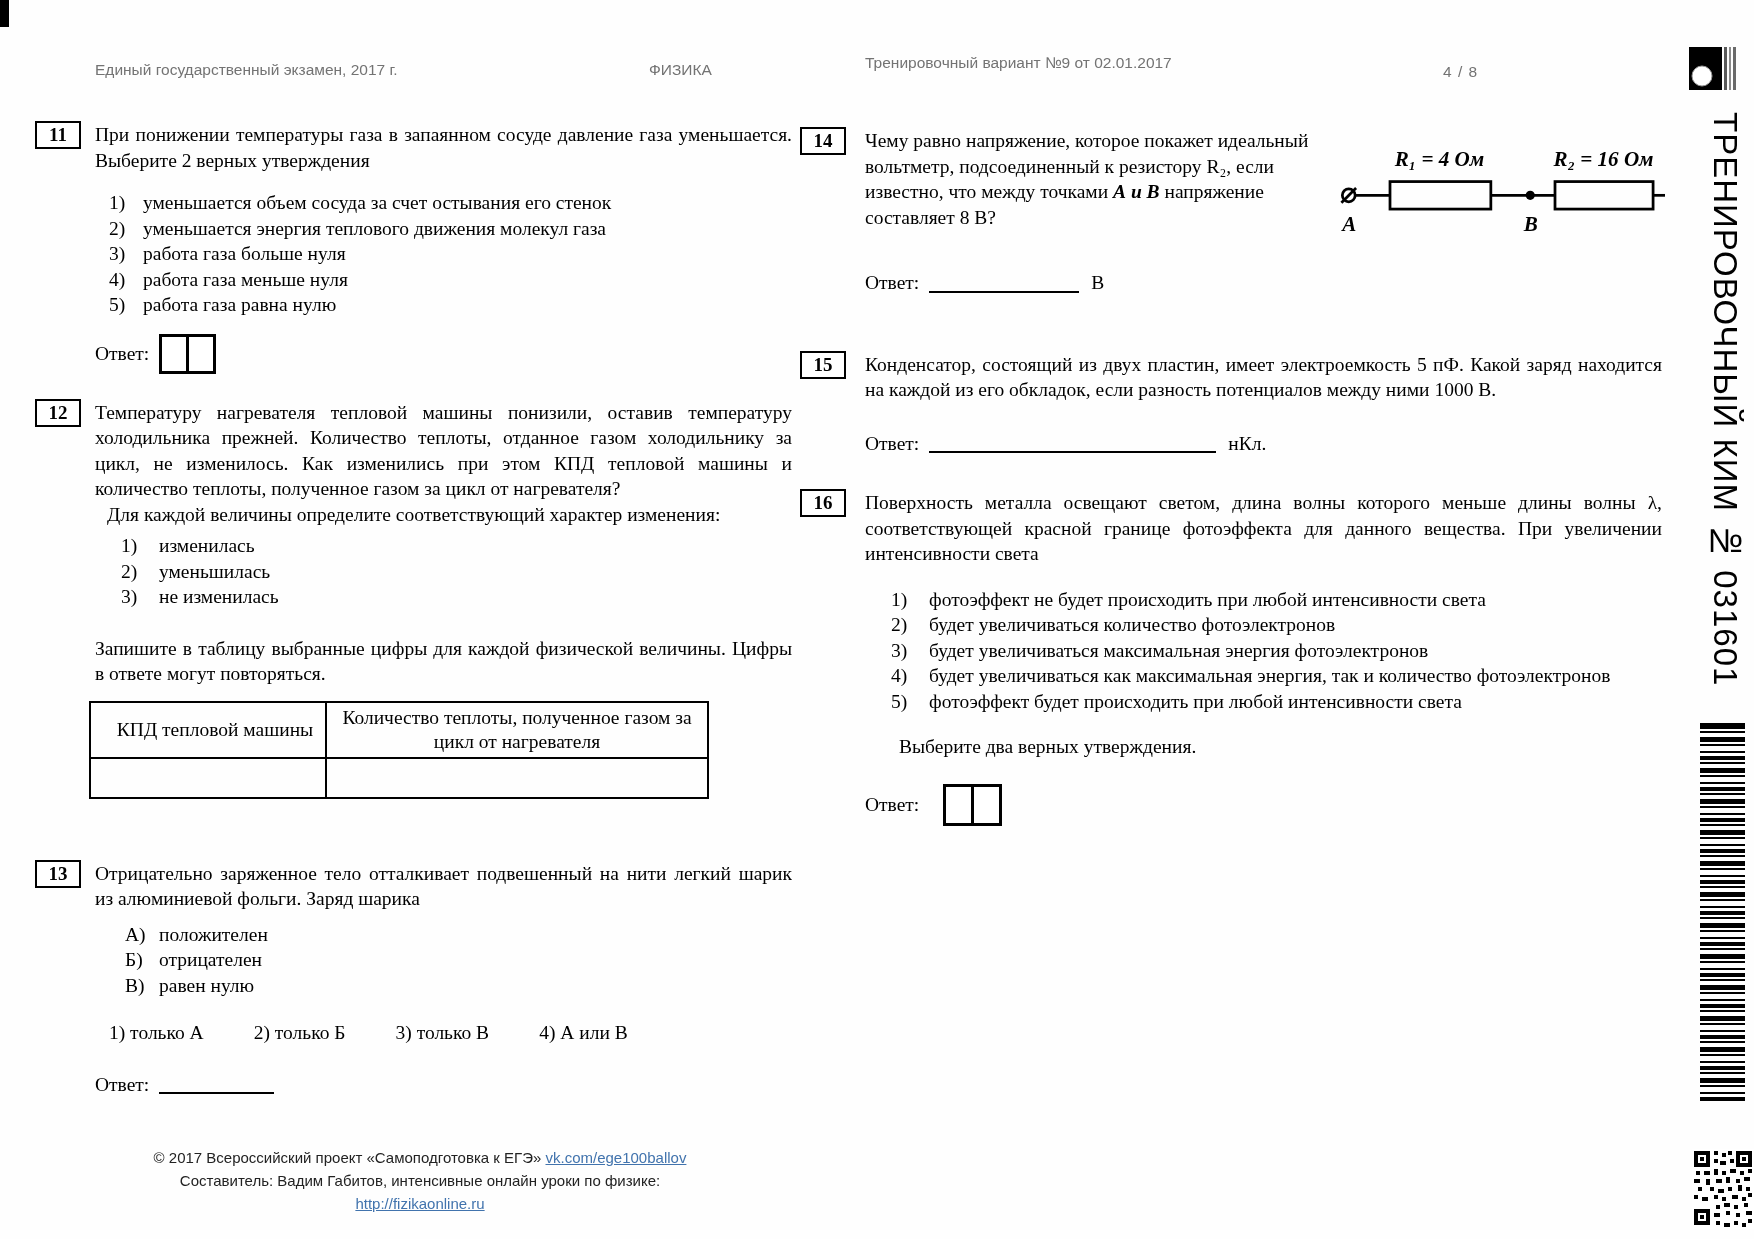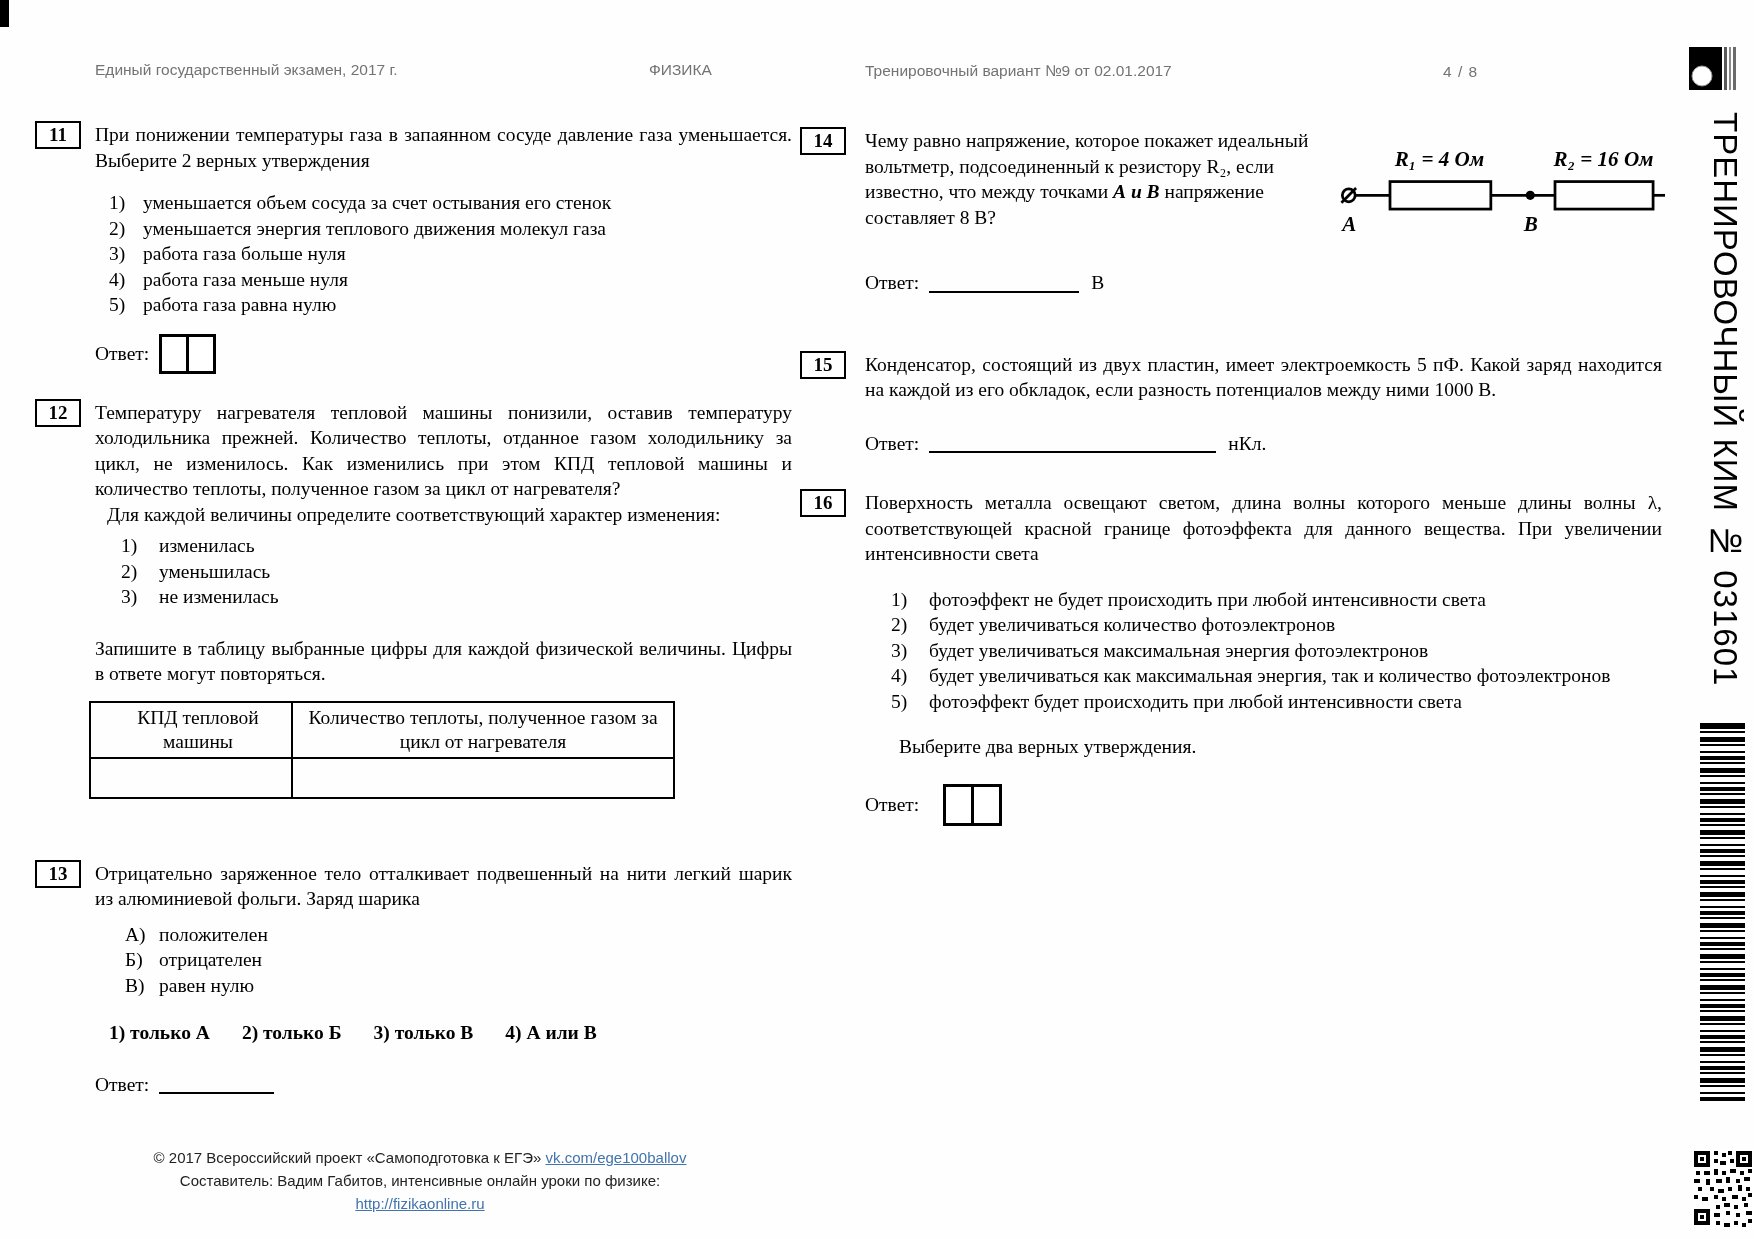--- a/index.html
+++ b/index.html
@@ -9,21 +9,21 @@
     background:#fefefe; overflow:hidden; color:#000;
     font-family:"Liberation Serif","DejaVu Serif",serif;
   }
   .corner-mark { position:absolute; left:0; top:0; width:9px; height:27px; background:#000; }
 
   
   .hdr { position:absolute; font-family:"Liberation Sans","DejaVu Sans",sans-serif;
          font-size:15.5px; color:#737373; white-space:nowrap; }
   .hdr-exam    { left:95px;  top:61px; }
   .hdr-subject { left:649px; top:61px; }
-  .hdr-variant { left:865px; top:62px; }
+  .hdr-variant { left:865px; top:54px; }
   .hdr-page    { left:1443px; top:63px; letter-spacing:1px; }
 
   
   .col { position:absolute; top:122px; font-size:19.5px; line-height:25.5px; }
   .col-left  { left:35px;  width:757px; }
   .col-right { left:800px; top:128px; width:862px; }
 
   .q { position:relative; padding-left:60px; }
   .col-right .q { padding-left:65px; }
   .qnum {
@@ -52,28 +52,28 @@
   .q11 .ans-row{ margin-top:16px; }
 
   .q12 { margin-top:26px; }
   .q12 .subtext { text-indent:12px; }
   .q12 .opts { margin-top:6px; margin-bottom:10px; padding-left:26px; }
   .q12 .opt-n { flex-basis:38px; }
   .q12 .note { text-align:justify;margin-top:26px; }
   .t12 { border-collapse:collapse; margin-top:14px; margin-left:-6px; }
   .t12 td { border:2px solid #000; text-align:center; vertical-align:middle;
             padding:3px 10px; line-height:24px; }
-  .t12 .c1 { width:202px;padding-left:24px; }
+  .t12 .c1 { width:236px;padding-left:24px; }
   .t12 .c2 { width:382px; }
   .t12 .fill td { height:40px; }
 
   .q13 { margin-top:62px; }
   .q13 .opts { margin-top:10px; padding-left:30px; }
   .q13 .opt-n { flex-basis:34px; }
-  .num-row { display:flex; gap:32px; margin-top:22px; padding-left:14px; text-align:left;font-weight:bold; }
+  .num-row { display:flex; gap:50px; margin-top:22px; padding-left:14px; text-align:left; }
   .q13 .ans-row { margin-top:26px; }
   .q13 .blank { width:115px; }
 
   .q14 .qtext { width:455px; }
   .q14 .ans-row { margin-top:40px; }
   .q14 .blank { width:150px; }
   .circuit { position:absolute; left:535px; top:4px; }
 
   .q15 { margin-top:56px; }
   .q15 .ans-row { margin-top:28px; }

